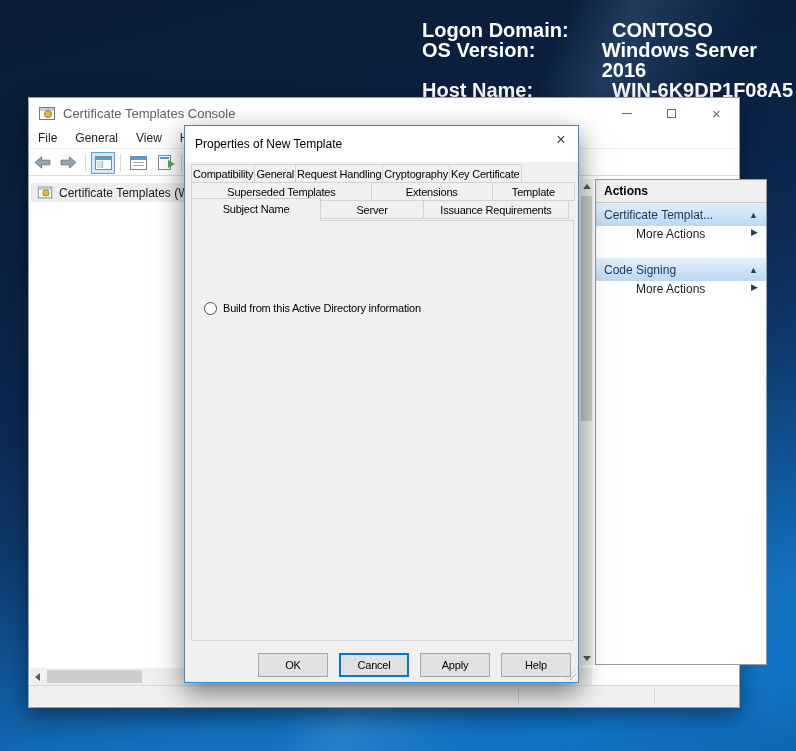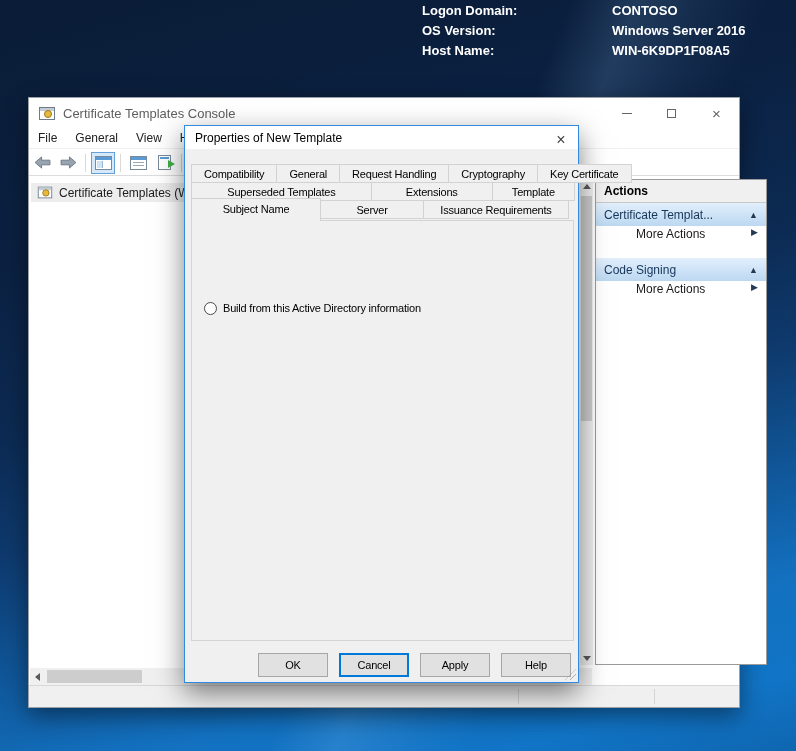--- a/index.html
+++ b/index.html
@@ -11,21 +11,21 @@
     position:absolute; inset:0; width:796px; height:751px;
     background:linear-gradient(165deg,#0a1c36 0%,#0b2142 28%,#0c2a52 45%,#0e3a6e 58%,#105a9e 72%,#1371c0 82%,#1174c6 92%,#0f66b0 100%);
   }
   .desktop::after{
     content:""; position:absolute; inset:0;
     background:linear-gradient(112deg, transparent 52%, rgba(150,205,255,.16) 58%, rgba(150,205,255,.05) 65%, transparent 70%);
     pointer-events:none;
   }
 
   
-  .sysinfo { position:absolute; left:422px; top:1px; color:#fff; font-weight:bold; font-size:13px; z-index:1; }
+  .sysinfo { position:absolute; left:422px; top:20px; color:#fff; font-weight:bold; font-size:20px; z-index:1; }
   .sysinfo .row { display:flex; line-height:20px; }
   .sysinfo .lbl { width:190px; }
 
   
   .window {
     position:absolute; left:28px; top:97px; width:712px; height:611px;
     background:#fff; border:1px solid #9aa0a6; z-index:2;
     box-shadow:0 8px 22px rgba(0,0,0,.45);
   }
   .titlebar { position:absolute; left:0; top:0; right:0; height:30px; background:#fff; display:flex; align-items:center; }
@@ -94,27 +94,27 @@
   .statusbar { position:absolute; left:0; right:0; bottom:0; height:22px; background:#f0f0f0; border-top:1px solid #d8d8d8; }
   .sb-sep { position:absolute; top:3px; bottom:3px; width:1px; background:#d4d4d4; }
 
   
   .dialog {
     position:absolute; left:184px; top:125px; width:395px; height:558px;
     background:#f0f0f0; border:1px solid #2f8ae0; z-index:5;
     box-shadow:0 10px 26px rgba(0,0,0,.5);
     font-size:11px; letter-spacing:-0.2px; color:#000;
   }
-  .dlg-titlebar { position:absolute; left:0; top:0; right:0; height:23px; background:#fff; display:flex; align-items:center; }
+  .dlg-titlebar { position:absolute; left:0; top:0; right:0; height:36px; background:#fff; display:flex; align-items:center; }
   .dlg-title { font-size:12px; letter-spacing:0; margin-left:10px; color:#000; }
   .dlg-close { position:absolute; right:1px; top:0; width:32px; height:28px; display:flex; align-items:center; justify-content:center; font-size:16px; color:#444; letter-spacing:0; }
 
   .tabstrip { position:absolute; left:6px; top:38px; width:383px; }
   .tabrow { display:flex; }
-  .tab { height:19px; line-height:18px; text-align:center; padding:0 12px; background:#f0f0f0;
+  .tab { height:19px; line-height:18px; text-align:center; padding:0 1px; background:#f0f0f0;
          border:1px solid #d2d2d2; margin-right:-1px; white-space:nowrap; position:relative; }
   .tabrow + .tabrow { margin-top:-1px; }
   .tab.grow { padding:0; }
   .tab.active { height:23px; line-height:21px; top:-2px; z-index:4; border-bottom:none; background:#f0f0f0; }
 
   .dlg-page { position:absolute; left:6px; top:94px; width:383px; height:421px; background:#f0f0f0; border:1px solid #d4d4d4; z-index:1; }
 
   
   .radio { position:absolute; width:13px; height:13px; border:1px solid #4a4a4a; border-radius:50%; background:#fff; }
   .radio.checked::after { content:""; position:absolute; left:3px; top:3px; width:5px; height:5px; border-radius:50%; background:#1a1a1a; }

